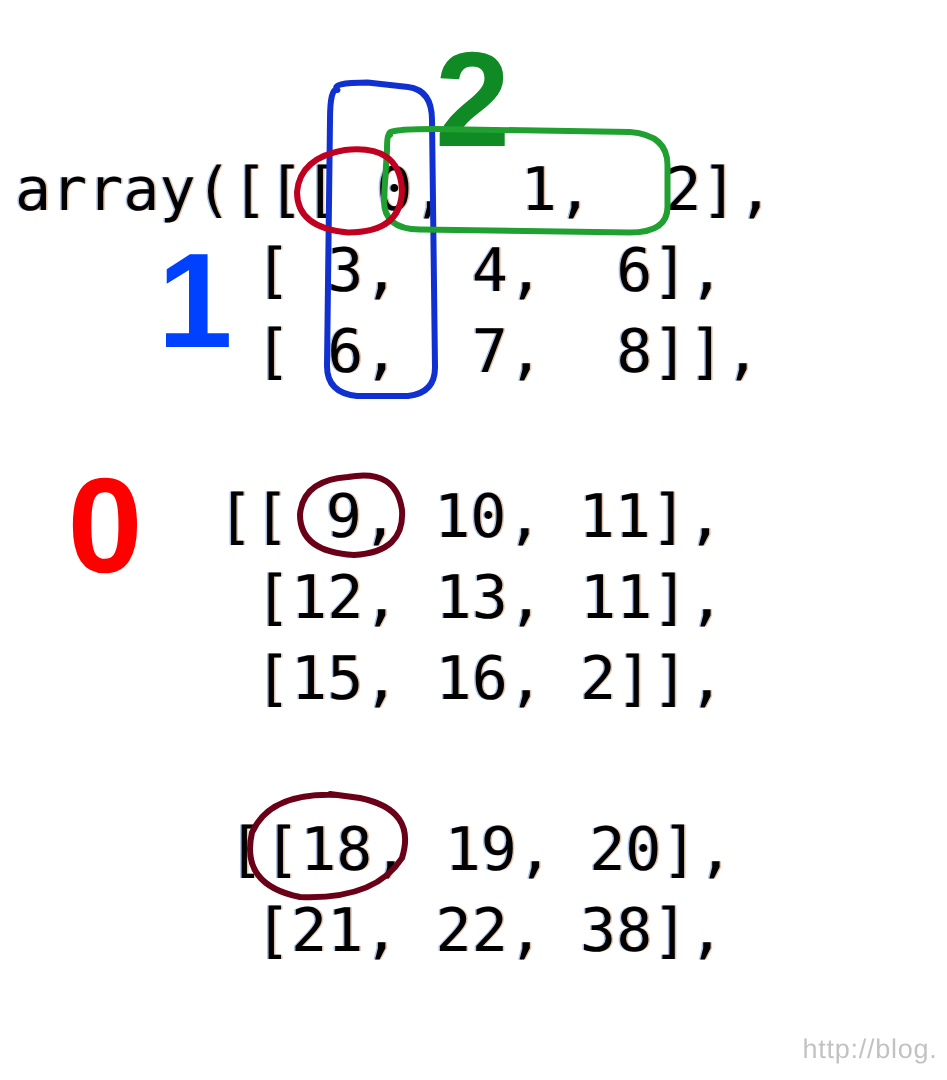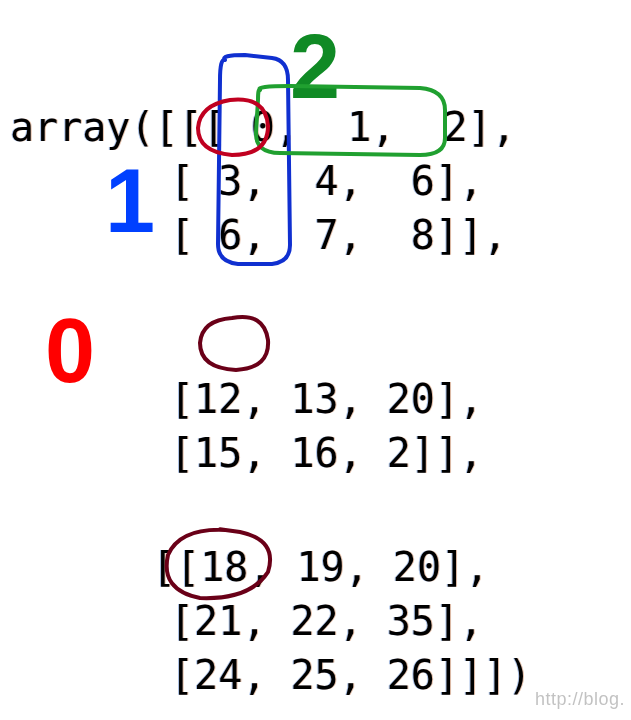--- a/index.html
+++ b/index.html
@@ -67,25 +67,25 @@
     letter-spacing: 0.5px;
   }
 </style>
 </head>
 <body>
 <div class="stage">
 
   <div class="code l0">array([[[ 0,  1,  2],</div>
   <div class="code l1">[ 3,  4,  6],</div>
   <div class="code l2">[ 6,  7,  8]],</div>
-  <div class="code l4">[12, 13, 20],</div>
+  <div class="code l3">[[ 9, 10, 11],</div>
+  <div class="code l4">[12, 13, 11],</div>
   <div class="code l5">[15, 16, 2]],</div>
   <div class="code l6">[[18, 19, 20],</div>
-  <div class="code l7">[21, 22, 35],</div>
-  <div class="code l8">[24, 25, 26]]])</div>
+  <div class="code l7">[21, 22, 38],</div>
 
   <div class="big-label lbl0">0</div>
   <div class="big-label lbl1">1</div>
   <div class="big-label lbl2">2</div>
 
   <svg class="overlay" viewBox="0 0 631 720">
 
     <path class="stroke-blue" d="M 225 60
          Q 220 55 245 55
          L 272 58

